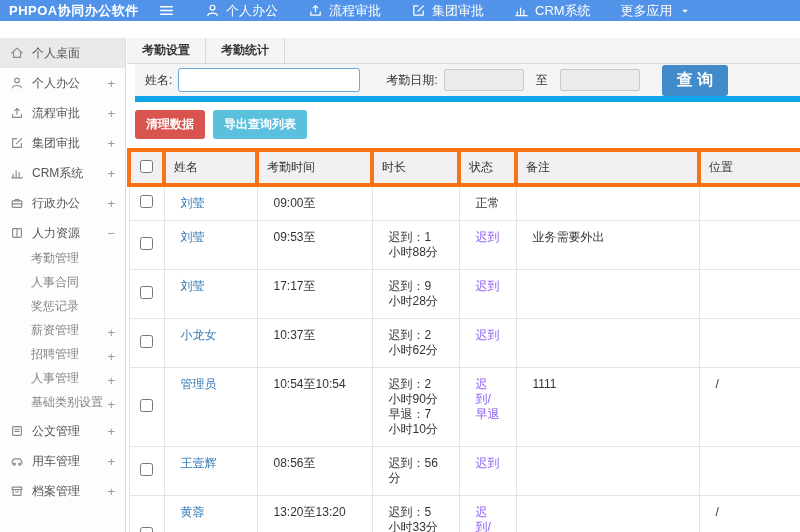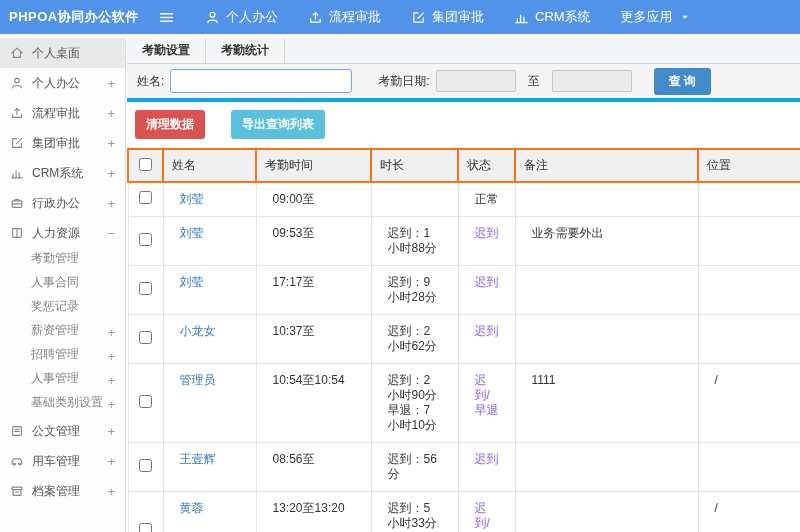--- a/index.html
+++ b/index.html
@@ -4,21 +4,21 @@
 <style>
   * { box-sizing: border-box; }
   html,body { margin:0; padding:0; }
   body {
     width:800px; height:532px; overflow:hidden; position:relative;
     font-family:"Liberation Sans","DejaVu Sans",sans-serif; font-size:12px;
     background:#fff; color:#333;
   }
   
   .topbar {
-    position:absolute; top:0; left:0; right:0; height:34px;
+    position:absolute; top:0; left:0; right:0; height:21px;
     background:#5193e8; color:#fff; display:flex; align-items:center;
   }
   .logo { font-size:13px; font-weight:bold; padding-left:9px; width:152px; letter-spacing:.5px; }
   .menu-toggle { display:flex; align-items:center; padding:4px 6px; cursor:pointer; }
   .topnav { display:flex; align-items:center; gap:30px; margin-left:24px; }
   .nav-item { display:flex; align-items:center; gap:6px; font-size:13px; cursor:pointer; white-space:nowrap; }
   .topbar svg { display:block; }
   
   .sidebar {
     position:absolute; top:38px; left:0; width:126px; bottom:0;
@@ -40,47 +40,47 @@
   .content { position:absolute; top:38px; left:127px; right:0; bottom:0; background:#fff; }
   .tabs { display:flex; height:26px; background:#f4f5f7; border-bottom:1px solid #d8d8d8; }
   .tab {
     padding:0 15px; line-height:25px; font-weight:bold; color:#333;
     border-right:1px solid #d8d8d8; cursor:pointer; white-space:nowrap;
   }
   .tab.active { background:#fff; color:#2d7dc5; }
   
   .filter {
     display:flex; align-items:center; background:#f4f4f4; padding:6px 10px;
-    border-bottom:4px solid #0ea5e9; gap:6px; height:38px;
+    border-bottom:6px solid #0ea5e9; gap:6px; height:38px;margin-left:8px;
   }
   .filter label { color:#333; }
   .name-input {
     width:182px; height:24px; border:1px solid #6fa8dc; border-radius:3px;
     background:#fff; outline:none; padding:0 5px; font-size:12px;
   }
   .date-label { margin-left:20px; }
   .date-input {
     width:80px; height:22px; background:#ebebeb; border:1px solid #c8c8c8;
     border-radius:2px; padding:0 4px; font-size:12px;
   }
   .to-label { margin:0 6px; }
   .btn-search {
     margin-left:16px; background:#428bca; color:#fff; border:none; border-radius:3px;
-    padding:5px 15px; font-size:12px; font-weight:bold; cursor:pointer;
-    font-family:Liberation Serif, serif;
-  }
-  
-  .actions { display:flex; gap:26px; padding:8px 20px 9px 8px; background:#fff; }
+    padding:5px 15px; font-size:16px; font-weight:bold; cursor:pointer;
+    font-family:Liberation Sans, sans-serif;
+  }
+  
+  .actions { display:flex; gap:8px; padding:8px 20px 9px 8px; background:#fff; }
   .btn { border:none; border-radius:3px; color:#fff; padding:6px 11px; font-size:12px; font-weight:bold; cursor:pointer; font-family:inherit; }
   .btn-danger { background:#d9534f; }
   .btn-info { background:#5bc0de; }
   
   table.grid { width:100%; border-collapse:collapse; table-layout:fixed; }
   .grid th {
-    background:#f0f0f0; border:2px solid #f97316; text-align:left;
+    background:#f0f0f0; border:4px solid #f97316; text-align:left;
     padding:7px 8px; font-weight:normal; color:#333; height:28px;
   }
   .grid td {
     border:1px solid #e4e4e4; padding:9px 16px; vertical-align:top;
     color:#333; line-height:15px; word-break:break-all;
   }
   .grid td.chk, .grid th.chk { text-align:center; vertical-align:middle; padding:4px; }
   .grid input[type=checkbox] { width:13px; height:13px; margin:0; }
   .name-link { color:#337ab7; text-decoration:none; cursor:pointer; }
   .status.late { color:#8b5cf6; }

